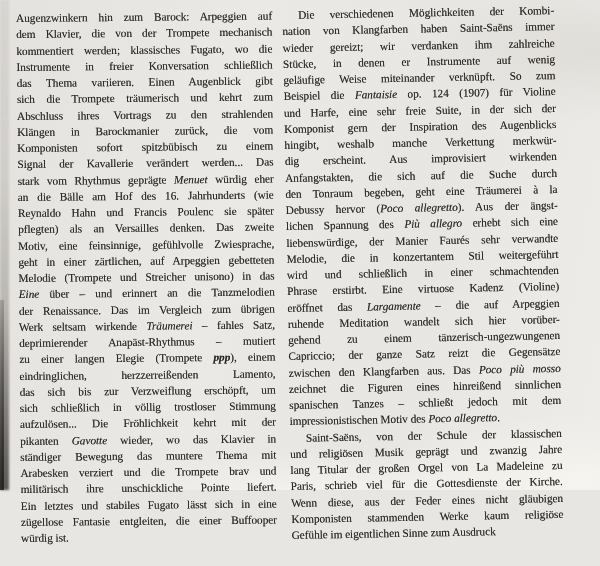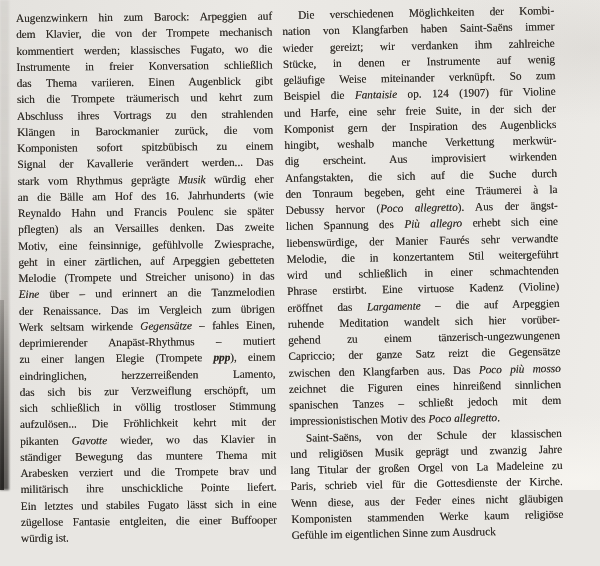--- a/index.html
+++ b/index.html
@@ -63,30 +63,30 @@
       <div class="line"><span class="">Augenzwinkern hin zum Barock: Arpeggien auf</span></div>
       <div class="line"><span class="">dem Klavier, die von der Trompete mechanisch</span></div>
       <div class="line"><span class="">kommentiert werden; klassisches Fugato, wo die</span></div>
       <div class="line"><span class="">Instrumente in freier Konversation schließlich</span></div>
       <div class="line"><span class="">das Thema variieren. Einen Augenblick gibt</span></div>
       <div class="line"><span class="">sich die Trompete träumerisch und kehrt zum</span></div>
       <div class="line"><span class="">Abschluss ihres Vortrags zu den strahlenden</span></div>
       <div class="line"><span class="">Klängen in Barockmanier zurück, die vom</span></div>
       <div class="line"><span class="">Komponisten sofort spitzbübisch zu einem</span></div>
       <div class="line"><span class="">Signal der Kavallerie verändert werden... Das</span></div>
-      <div class="line"><span class="">stark vom Rhythmus geprägte </span><span class="it">Musik</span><span class=""> würdig eher</span></div>
+      <div class="line"><span class="">stark vom Rhythmus geprägte </span><span class="it">Menuet</span><span class=""> würdig eher</span></div>
       <div class="line"><span class="">an die Bälle am Hof des 16. Jahrhunderts (wie</span></div>
       <div class="line"><span class="">Reynaldo Hahn und Francis Poulenc sie später</span></div>
       <div class="line"><span class="">pflegten) als an Versailles denken. Das zweite</span></div>
       <div class="line"><span class="">Motiv, eine feinsinnige, gefühlvolle Zwiesprache,</span></div>
       <div class="line"><span class="">geht in einer zärtlichen, auf Arpeggien gebetteten</span></div>
       <div class="line"><span class="">Melodie (Trompete und Streicher unisono) in das</span></div>
       <div class="line"><span class="it">Eine</span><span class=""> über – und erinnert an die Tanzmelodien</span></div>
       <div class="line"><span class="">der Renaissance. Das im Vergleich zum übrigen</span></div>
-      <div class="line"><span class="">Werk seltsam wirkende </span><span class="it">Gegensätze</span><span class=""> – fahles Einen,</span></div>
+      <div class="line"><span class="">Werk seltsam wirkende </span><span class="it">Träumerei</span><span class=""> – fahles Satz,</span></div>
       <div class="line"><span class="">deprimierender Anapäst-Rhythmus – mutiert</span></div>
       <div class="line"><span class="">zu einer langen Elegie (Trompete </span><span class="it bd">ppp</span><span class="">), einem</span></div>
       <div class="line"><span class="">eindringlichen, herzzerreißenden Lamento,</span></div>
       <div class="line"><span class="">das sich bis zur Verzweiflung erschöpft, um</span></div>
       <div class="line"><span class="">sich schließlich in völlig trostloser Stimmung</span></div>
       <div class="line"><span class="">aufzulösen... Die Fröhlichkeit kehrt mit der</span></div>
       <div class="line"><span class="">pikanten </span><span class="it">Gavotte</span><span class=""> wieder, wo das Klavier in</span></div>
       <div class="line"><span class="">ständiger Bewegung das muntere Thema mit</span></div>
       <div class="line"><span class="">Arabesken verziert und die Trompete brav und</span></div>
       <div class="line"><span class="">militärisch ihre unschickliche Pointe liefert.</span></div>

